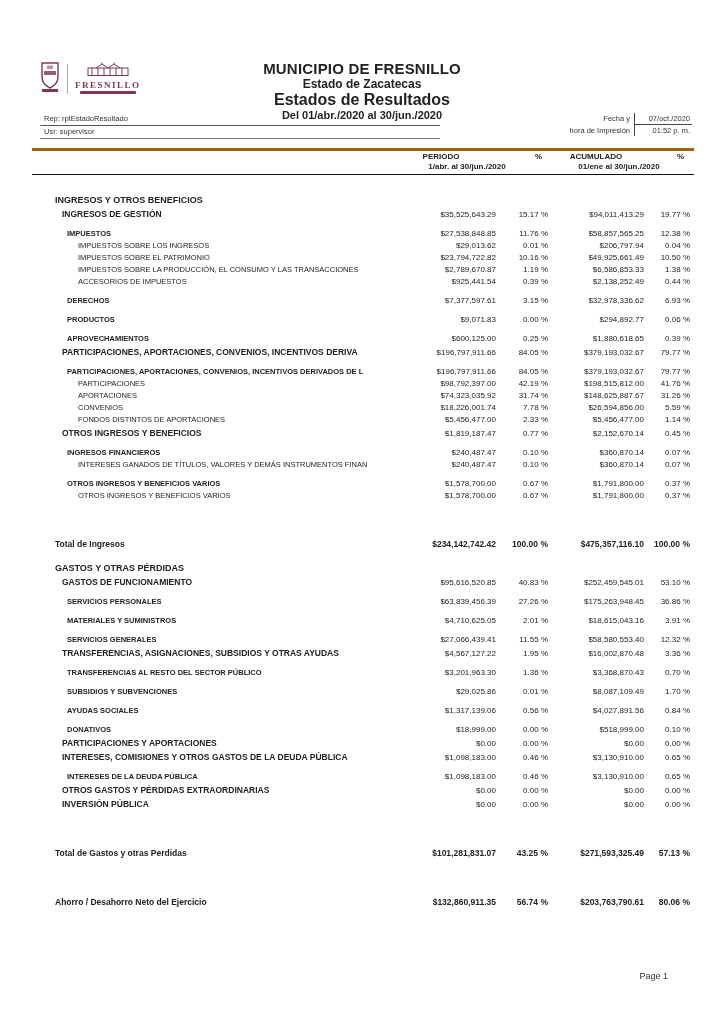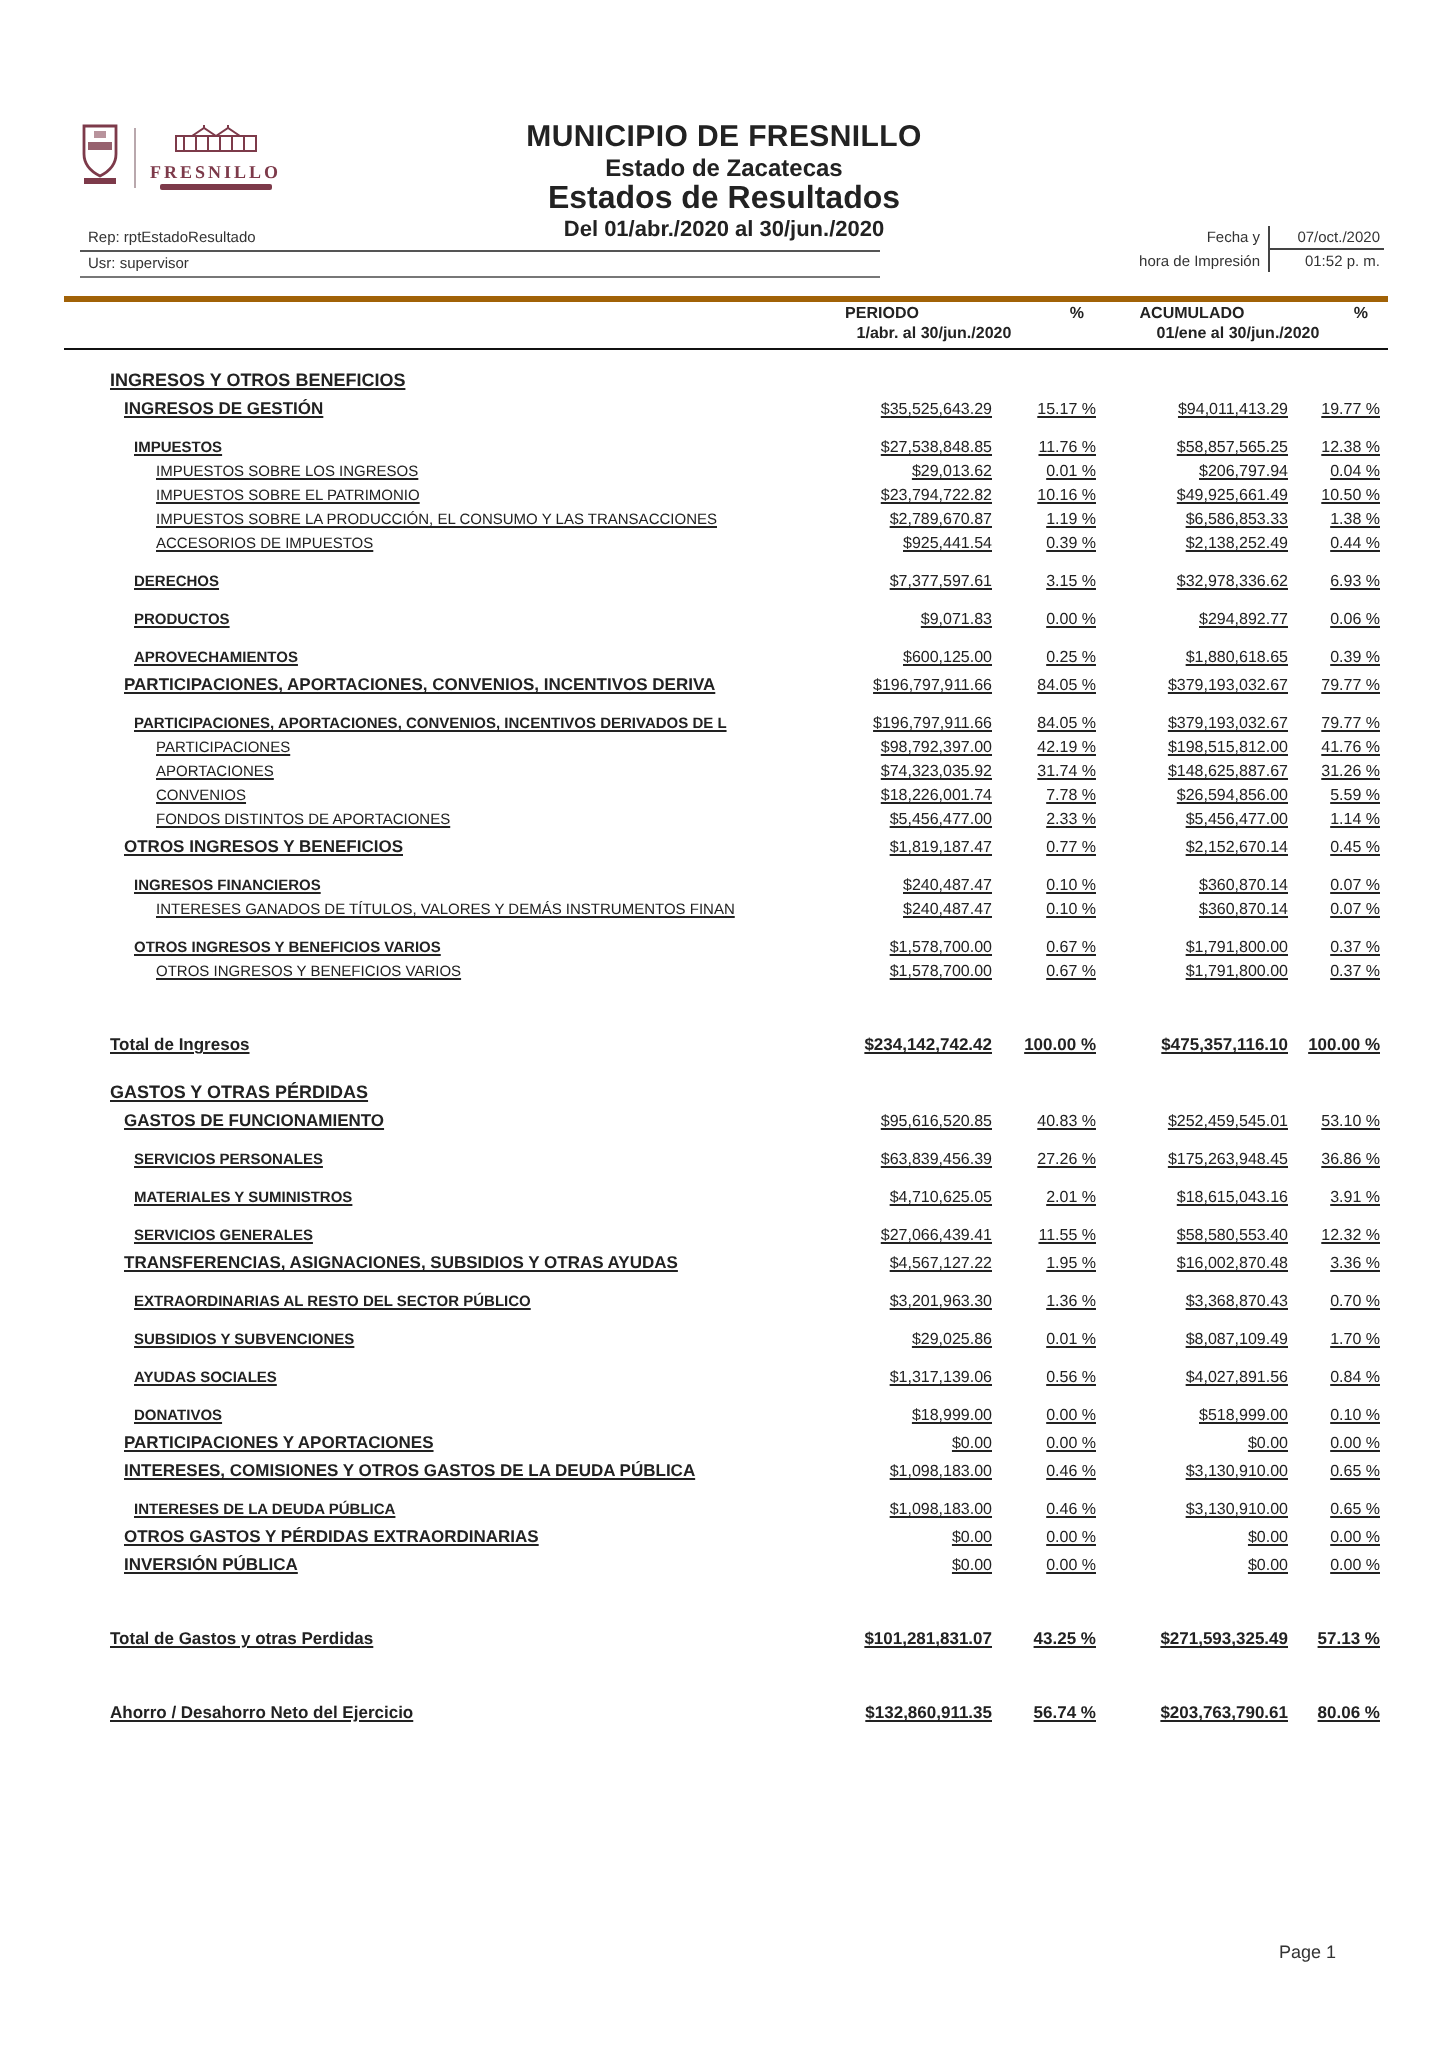--- a/index.html
+++ b/index.html
@@ -36,38 +36,38 @@
   .colband { position:absolute; left:32px; right:30px; top:148px; border-top:3px solid #a16207; border-bottom:1.5px solid #111; padding:1px 0 2px 0; }
   .band-grid { display:grid; grid-template-columns:1fr 110px 52px 96px 46px; padding-right:4px; }
   .band-grid .bc { font-size:8px; font-weight:700; line-height:10px; }
   .band-grid .c-period { text-align:center; }
   .band-grid .c-pct { text-align:right; padding-right:6px; }
   .band-grid .c-accum { text-align:center; }
   .band-sub { display:grid; grid-template-columns:1fr 162px 142px; padding-right:4px; }
   .band-sub .bs { font-size:8px; font-weight:700; text-align:center; line-height:10px; }
 
   
-  .report { position:absolute; left:40px; right:34px; top:172px;text-decoration:underline; }
+  .report { position:absolute; left:40px; right:34px; top:182px; }
   .row { display:grid; grid-template-columns:1fr 110px 52px 96px 46px; line-height:11px; }
   .row .label { white-space:nowrap; overflow:hidden; }
   .row .num { text-align:right; font-size:8px; font-weight:400; white-space:nowrap; }
 
   .row.section { margin-top:13px; font-size:9px; font-weight:700; }
   .row.section .label { padding-left:15px; }
 
   .row.l1 { margin-top:3px; font-size:8.5px; font-weight:700; }
   .row.l1 .label { padding-left:22px; }
 
   .row.l2 { margin-top:8px; font-size:7.5px; font-weight:700; }
   .row.l2 .label { padding-left:27px; }
 
   .row.l3 { margin-top:1px; font-size:7.5px; font-weight:400; }
   .row.l3 .label { padding-left:38px; }
 
-  .row.total { margin-top:26px; font-size:8.5px; font-weight:700; }
+  .row.total { margin-top:38px; font-size:8.5px; font-weight:700; }
   .row.total .label { padding-left:15px; }
   .row.total .num { font-weight:700; font-size:8.5px; }
 
   
   .footer-page { position:absolute; right:56px; bottom:43px; font-size:9px; color:#333; }
 </style>
 </head>
 <body>
 
 <div class="page">
@@ -323,21 +323,21 @@
         <div class="num">12.32 %</div>
       </div>
       <div class="row l1">
         <div class="label">TRANSFERENCIAS, ASIGNACIONES, SUBSIDIOS Y OTRAS AYUDAS</div>
         <div class="num">$4,567,127.22</div>
         <div class="num">1.95 %</div>
         <div class="num">$16,002,870.48</div>
         <div class="num">3.36 %</div>
       </div>
       <div class="row l2">
-        <div class="label">EXTRAORDINARIAS AL RESTO DEL SECTOR PÚBLICO</div>
+        <div class="label">TRANSFERENCIAS AL RESTO DEL SECTOR PÚBLICO</div>
         <div class="num">$3,201,963.30</div>
         <div class="num">1.36 %</div>
         <div class="num">$3,368,870.43</div>
         <div class="num">0.70 %</div>
       </div>
       <div class="row l2">
         <div class="label">SUBSIDIOS Y SUBVENCIONES</div>
         <div class="num">$29,025.86</div>
         <div class="num">0.01 %</div>
         <div class="num">$8,087,109.49</div>

